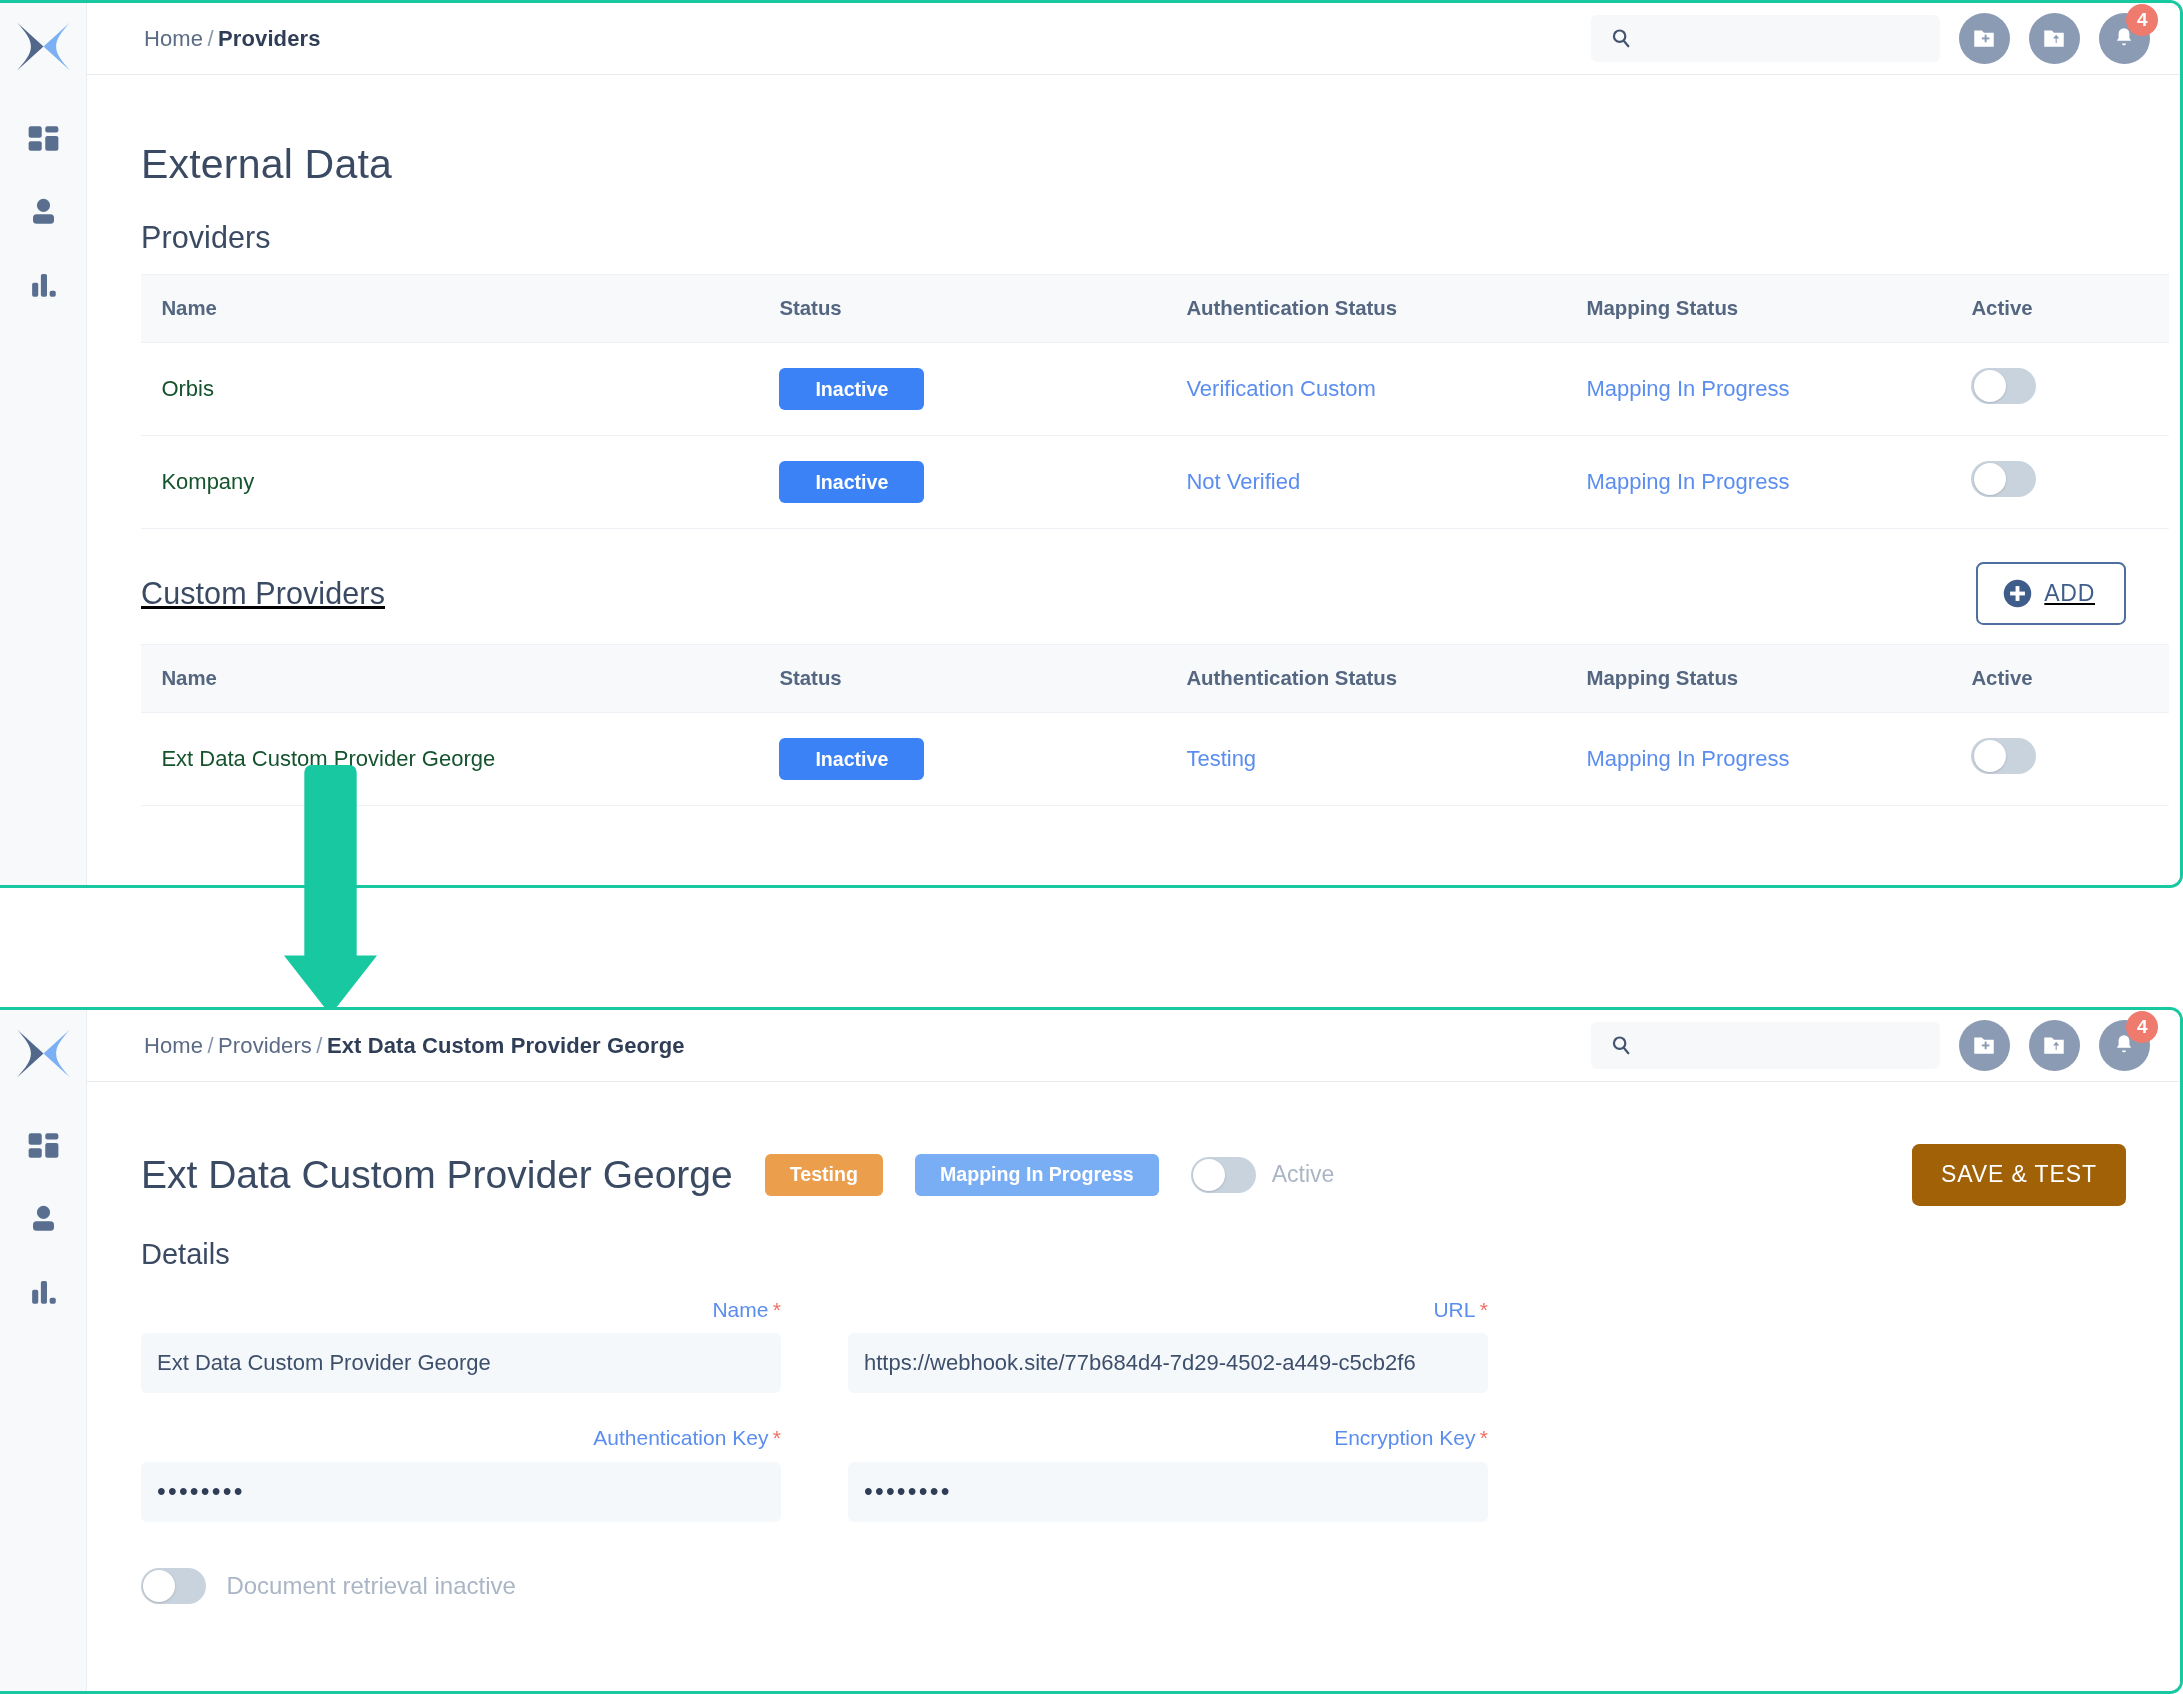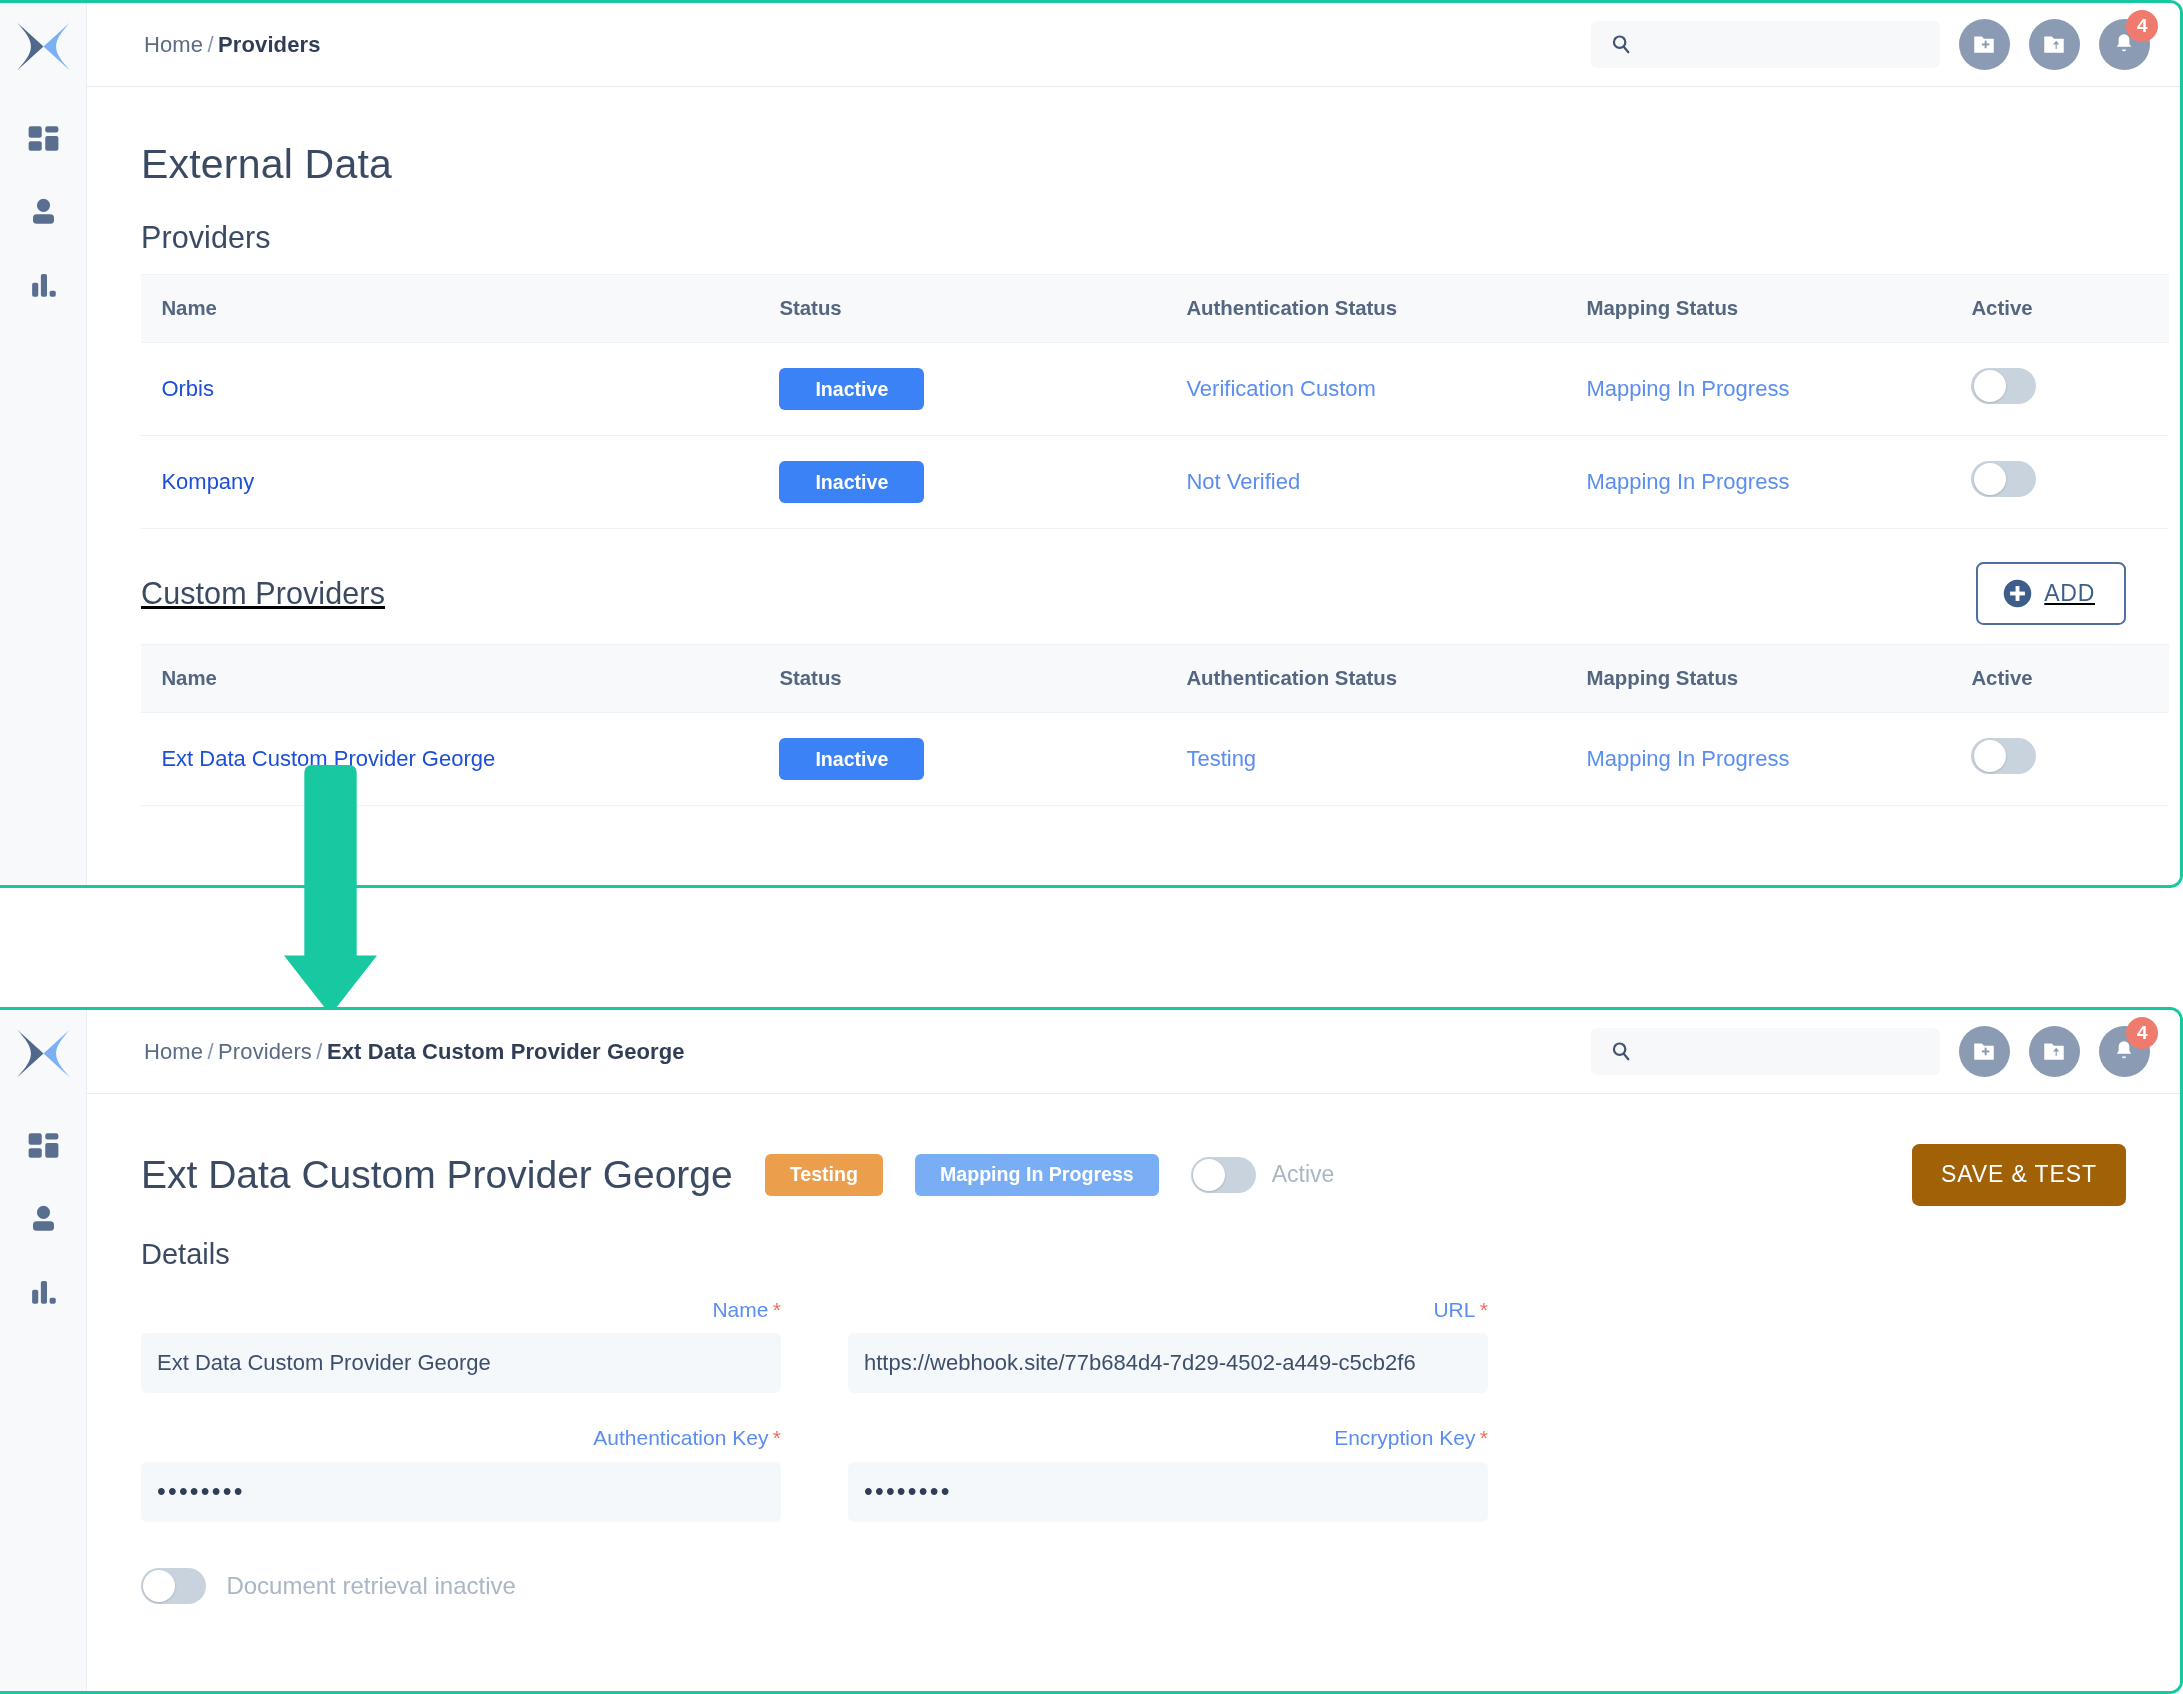--- a/index.html
+++ b/index.html
@@ -28,21 +28,21 @@
     background: #f7f9fb;
     border-right: 0.7px solid #e8eef3;
     display: flex; flex-direction: column; align-items: center;
   }
   .sidebar .logo { margin-top: 11.6px; margin-bottom: 39px; width: 67px; height: 63px; }
   .sidebar .nav-ico { width: 44px; height: 44px; margin-bottom: 29px; display:flex; align-items:center; justify-content:center; }
   .sidebar .nav-ico svg { display:block; }
 
   
   .topbar {
-    position: absolute; left: 87px; right: 0; top: 0; height: 84px;
+    position: absolute; left: 87px; right: 0; top: 0; height: 72px;
     background: #ffffff;
     border-bottom: 0.7px solid #e6ebf0;
     display: flex; align-items: center;
   }
   .crumbs {
     margin-left: 57px;
     font-size: 22px; color: #5b6b84; letter-spacing: 0.1px;
     white-space: nowrap;
   }
   .crumbs .sep { color: #8796ab; padding: 0 4.4px; }
@@ -83,21 +83,21 @@
   }
   .tbl tbody td {
     font-size: 22px; color: #5b8def; padding: 25px 0 25px 20.4px;
     border-bottom: 0.7px solid #eef2f6; vertical-align: middle;
   }
   .tbl .c-name   { width: 618px; }
   .tbl .c-status { width: 407px; }
   .tbl .c-auth   { width: 400px; }
   .tbl .c-map    { width: 385px; }
   .tbl .c-active { width: 218px; }
-  a.link { color: #1d4ed8; text-decoration: none; }
+  a.link { color: #14532d; text-decoration: none; }
 
   .pill {
     display: inline-flex; align-items: center; justify-content: center;
     min-width: 145px; height: 42px; border-radius: 5.8px;
     background: #3b82f6; color: #ffffff; font-size: 19.6px; font-weight: 700;
   }
 
   
   .toggle {
     display: inline-block; width: 65px; height: 36px; border-radius: 18px;

